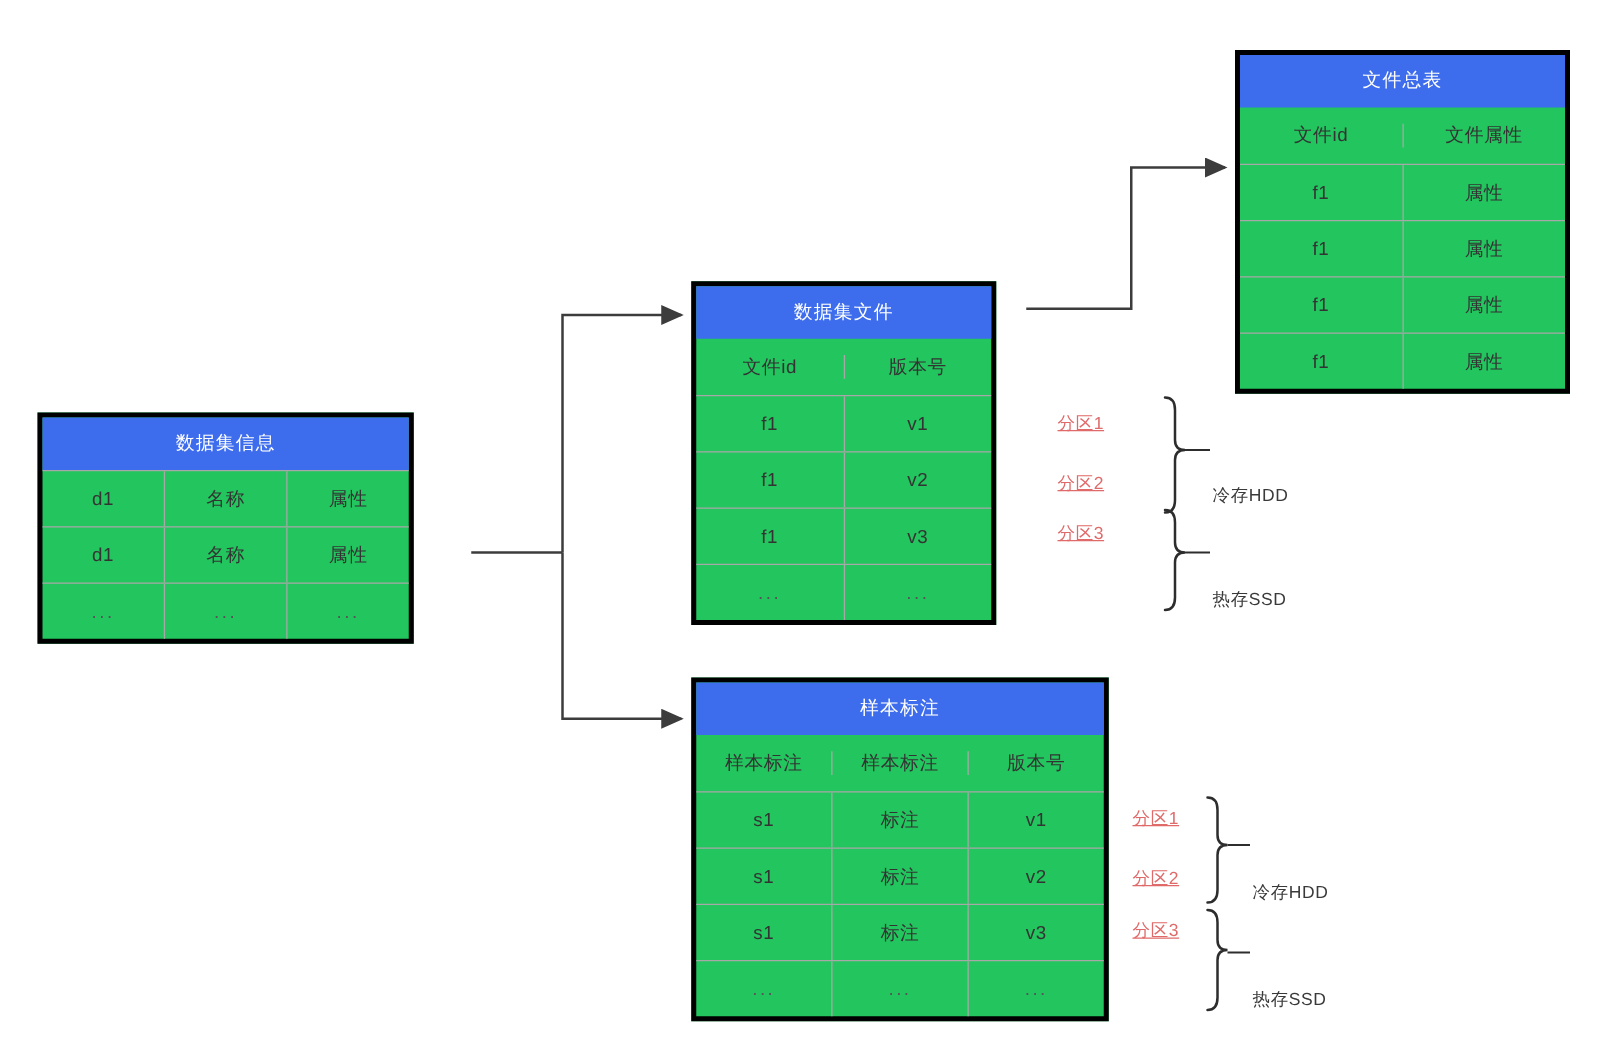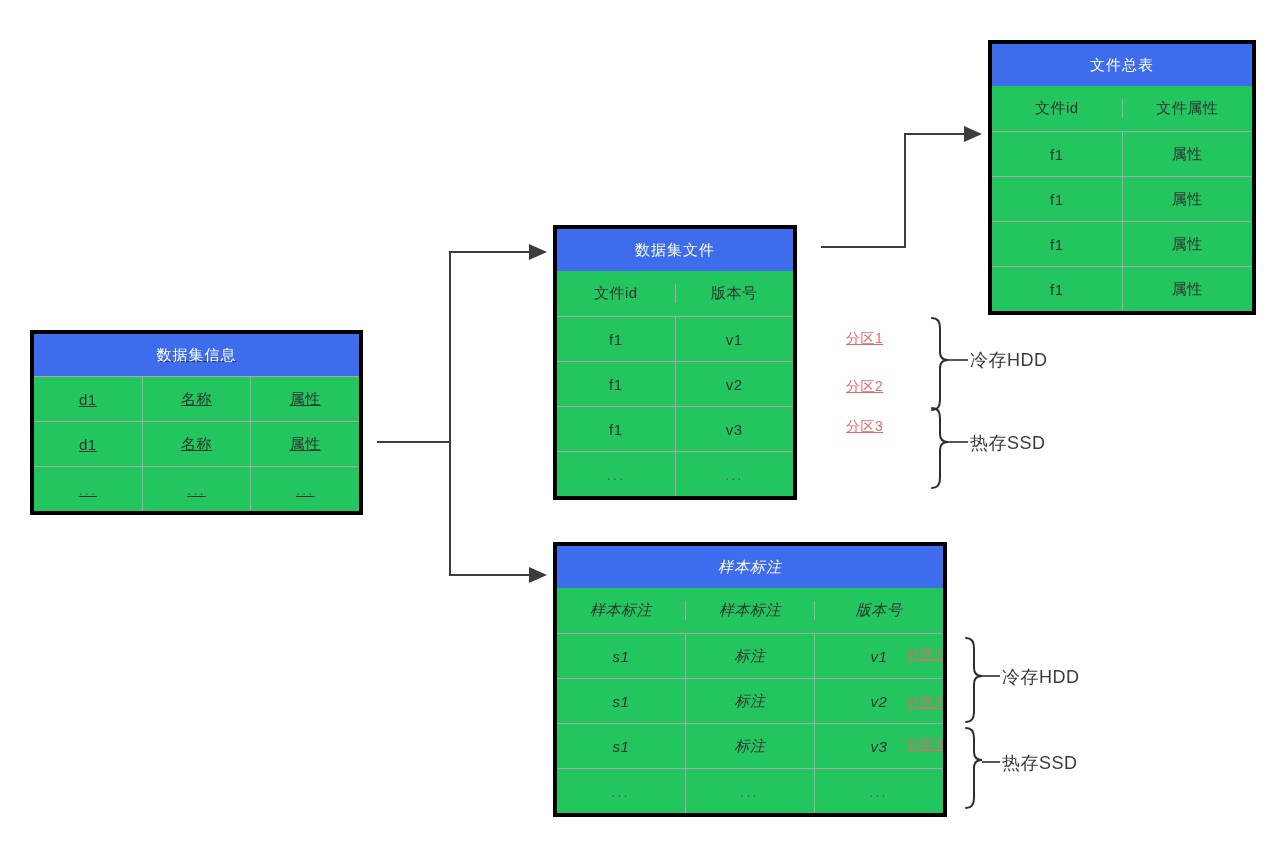--- a/index.html
+++ b/index.html
@@ -78,23 +78,24 @@
     position: absolute;
     color: #e06a6a;
     font-size: 14px;
     letter-spacing: .5px;
     white-space: nowrap;
     text-decoration: underline;
   }
   .tier-label {
     position: absolute;
     color: #3a3a3a;
-    font-size: 18px;
+    font-size: 14px;
     letter-spacing: .5px;
     white-space: nowrap;
+    margin-top: 40px;
   }
 </style>
 </head>
 <body>
 
 <div id="canvas">
 
   <svg class="connectors" viewBox="0 0 1280 842">
     <defs>
       <marker id="arrowhead" markerWidth="9" markerHeight="8" refX="8" refY="4" orient="auto">
@@ -114,21 +115,21 @@
     <path d="M932,408 q8,0 8,10 L940,434 q0,8 8,8 q-8,0 -8,8 L940,478 q0,10 -8,10" stroke="#2d2d2d" stroke-width="2" fill="none" stroke-linecap="round"></path>
     <path d="M948,442 L968,442" stroke="#2d2d2d" stroke-width="1.6" fill="none"></path>
 
     <path d="M966,638 q8,0 8,10 L974,668 q0,8 8,8 q-8,0 -8,8 L974,712 q0,10 -8,10" stroke="#2d2d2d" stroke-width="2" fill="none" stroke-linecap="round"></path>
     <path d="M982,676 L1000,676" stroke="#2d2d2d" stroke-width="1.6" fill="none"></path>
 
     <path d="M966,728 q8,0 8,10 L974,752 q0,8 8,8 q-8,0 -8,8 L974,798 q0,10 -8,10" stroke="#2d2d2d" stroke-width="2" fill="none" stroke-linecap="round"></path>
     <path d="M982,762 L1000,762" stroke="#2d2d2d" stroke-width="1.6" fill="none"></path>
   </svg>
 
-  <div class="tbl" style="left:30px; top:330px; width:333px;text-decoration:underline;">
+  <div class="tbl" style="left:30px; top:330px; width:301px;">
     <div class="tbl-title">数据集信息</div>
     <div class="row">
       <div class="cell">d1</div>
       <div class="cell">名称</div>
       <div class="cell">属性</div>
     </div>
     <div class="row">
       <div class="cell">d1</div>
       <div class="cell">名称</div>
       <div class="cell">属性</div>
@@ -181,21 +182,21 @@
     <div class="row">
       <div class="cell">f1</div>
       <div class="cell">属性</div>
     </div>
     <div class="row">
       <div class="cell">f1</div>
       <div class="cell">属性</div>
     </div>
   </div>
 
-  <div class="tbl" style="left:553px; top:542px; width:394px;font-style:italic;">
+  <div class="tbl" style="left:553px; top:542px; width:334px;">
     <div class="tbl-title">样本标注</div>
     <div class="row first">
       <div class="cell">样本标注</div>
       <div class="cell">样本标注</div>
       <div class="cell">版本号</div>
     </div>
     <div class="row">
       <div class="cell">s1</div>
       <div class="cell">标注</div>
       <div class="cell">v1</div>

